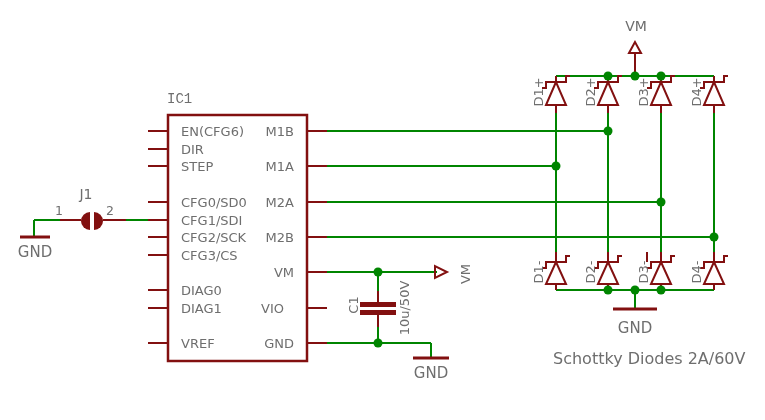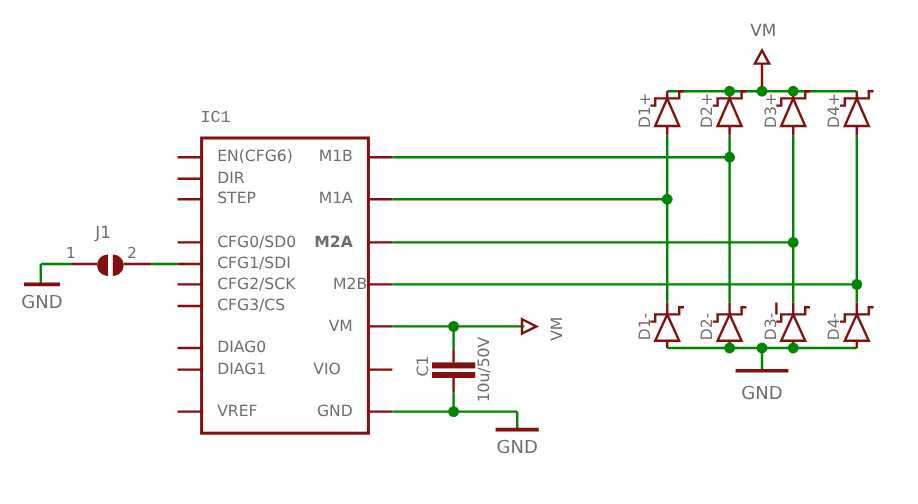--- a/index.html
+++ b/index.html
@@ -142,22 +142,22 @@
   <div class="lbl mm fs13" style="left:181px;top:202px;">CFG0/SD0</div>
   <div class="lbl mm fs13" style="left:181px;top:220px;">CFG1/SDI</div>
   <div class="lbl mm fs13" style="left:181px;top:237px;">CFG2/SCK</div>
   <div class="lbl mm fs13" style="left:181px;top:255px;">CFG3/CS</div>
   <div class="lbl mm fs13" style="left:181px;top:290px;">DIAG0</div>
   <div class="lbl mm fs13" style="left:181px;top:308px;">DIAG1</div>
   <div class="lbl mm fs13" style="left:181px;top:343px;text-align:center;">VREF</div>
 
   <div class="lbl rr fs13" style="left:294px;top:131px;">M1B</div>
   <div class="lbl rr fs13" style="left:294px;top:166px;">M1A</div>
-  <div class="lbl rr fs13" style="left:294px;top:202px;font-weight:bold;">M2A</div>
-  <div class="lbl rr fs13" style="left:306px;top:237px;">M2B</div>
+  <div class="lbl rr fs13" style="left:294px;top:202px;">M2A</div>
+  <div class="lbl rr fs13" style="left:294px;top:237px;">M2B</div>
   <div class="lbl rr fs13" style="left:294px;top:272px;">VM</div>
   <div class="lbl rr fs13" style="left:284px;top:308px;">VIO</div>
   <div class="lbl rr fs13" style="left:294px;top:343px;">GND</div>
 
   <div class="lbl c fs14" style="left:86px;top:194px;">J1</div>
   <div class="lbl c fs12" style="left:59px;top:211px;">1</div>
   <div class="lbl c fs12" style="left:110px;top:211px;">2</div>
   <div class="lbl c fs15" style="left:35px;top:252px;">GND</div>
 
   <div class="lbl v fs13" style="left:353px;top:305px;">C1</div>
@@ -170,14 +170,15 @@
 
   <div class="lbl v fs13" style="left:538px;top:92px;">D1+</div>
   <div class="lbl v fs13" style="left:590px;top:92px;">D2+</div>
   <div class="lbl v fs13" style="left:643px;top:92px;">D3+</div>
   <div class="lbl v fs13" style="left:696px;top:92px;">D4+</div>
   <div class="lbl v fs13" style="left:538px;top:272px;">D1-</div>
   <div class="lbl v fs13" style="left:590px;top:272px;">D2-</div>
   <div class="lbl v fs13" style="left:643px;top:272px;">D3-</div>
   <div class="lbl v fs13" style="left:696px;top:272px;">D4-</div>
 
+  <div class="lbl fs16" style="left:553px;top:351px;">Schottky Diodes 2A/60V</div>
 
 </div>
 
 </body></html>

